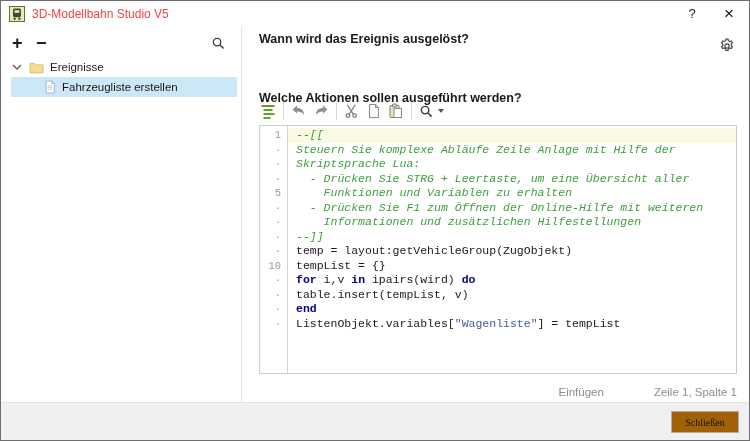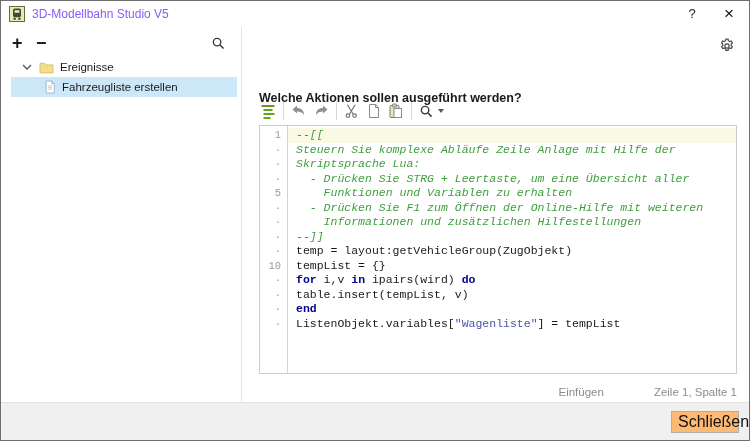--- a/index.html
+++ b/index.html
@@ -2,36 +2,36 @@
 <html><head>
 <meta charset="utf-8">
 <style>
   html,body{margin:0;padding:0;background:#c8c8c8;}
   .window{position:relative;width:750px;height:441px;box-sizing:border-box;border:1px solid #6e6e6e;
           background:#fff;font-family:"Liberation Sans",sans-serif;overflow:hidden;}
 
   
   .titlebar{position:absolute;left:0;top:0;right:0;height:26px;background:#fff;}
   .app-icon{position:absolute;left:8px;top:5px;width:16px;height:16px;}
-  .title-text{position:absolute;left:31px;top:6px;font-size:12px;color:#8b5cf6;}
+  .title-text{position:absolute;left:31px;top:6px;font-size:12px;color:#ef4444;}
   .win-btn{position:absolute;top:2px;width:28px;height:22px;line-height:22px;text-align:center;
            background:none;border:none;padding:0;font-family:"Liberation Sans",sans-serif;cursor:default;}
   .help-btn{left:677px;font-size:13px;color:#222;}
   .close-btn{left:714px;font-size:17px;color:#111;}
 
   
   .sidebar{position:absolute;left:0;top:26px;width:240px;bottom:38px;background:#fff;border-right:1px solid #e2e2e2;}
   .tree-btn{position:absolute;top:6px;background:none;border:none;padding:0;font-size:18px;font-weight:bold;color:#1a1a1a;
             font-family:"Liberation Sans",sans-serif;line-height:20px;}
   .add-btn{left:11px;}
   .remove-btn{left:35px;}
   .sb-search{position:absolute;right:15px;top:9px;width:15px;height:15px;background:none;border:none;padding:0;}
   .tree{position:absolute;left:0;top:30px;right:4px;}
   .tree-row{display:flex;align-items:center;height:20px;font-size:11.5px;color:#1a1a1a;}
-  .tree-row.folder-row{padding-left:21px;text-align:right;}
+  .tree-row.folder-row{padding-left:11px;text-align:right;}
   .tree-row.selected{background:#cbe7f8;padding-left:33px;margin-left:10px;}
   .tree-row .gap{width:6px;flex:none;}
   .chev{width:10px;height:6px;flex:none;margin-right:7px;}
 
   
   .rightpanel{position:absolute;left:241px;top:26px;right:0;bottom:38px;background:#fff;}
   .h1a{position:absolute;left:17px;top:5px;font-size:12.5px;font-weight:bold;color:#1a1a1a;}
   .desc{position:absolute;left:17px;top:23px;font-size:11.5px;color:#333;}
   .desc a{color:#1a70b8;text-decoration:underline;cursor:pointer;}
   .gear-btn{position:absolute;right:14px;top:11px;width:16px;height:16px;background:none;border:none;padding:0;}
@@ -56,22 +56,22 @@
   .tok-keyword{color:#00008b;font-weight:bold;}
   .tok-string{color:#4a56a6;}
   .tok-plain{color:#1a1a1a;}
 
   .statusline{position:absolute;left:17px;top:359px;width:478px;display:flex;justify-content:flex-end;
               font-size:11.5px;color:#8c8c8c;}
   .status-mode{margin-right:50px;}
 
   
   .footer{position:absolute;left:0;right:0;bottom:0;height:38px;background:#f0f0f0;border-top:1px solid #e3e3e3;box-sizing:border-box;}
-  .close-dialog-btn{position:absolute;right:10px;top:8px;width:68px;height:22px;background:#fdba74;
-                    border:1px solid #adadad;font-size:16px;color:#111;font-family:Liberation Sans, sans-serif;}
+  .close-dialog-btn{position:absolute;right:10px;top:8px;width:68px;height:22px;background:#a16207;
+                    border:1px solid #adadad;font-size:10px;color:#111;font-family:Liberation Serif, serif;}
 </style>
 </head>
 <body>
 
 <div class="window">
 
   <div class="titlebar">
     <svg class="app-icon" viewBox="0 0 16 16">
       <rect x="0.5" y="0.5" width="15" height="15" fill="#e4ecae" stroke="#6a6a40"></rect>
       <rect x="4" y="2.6" width="8" height="8.6" rx="1.6" fill="#3c4a3c"></rect>
@@ -110,20 +110,21 @@
           <path d="M9 1 V4 H12" fill="none" stroke="#9ab0c8"></path>
           <path d="M4.5 6.5h5 M4.5 8.5h5 M4.5 10.5h5" stroke="#bcc8d4" stroke-width="1"></path>
         </svg>
         <span class="gap"></span>
         <span>Fahrzeugliste erstellen</span>
       </div>
     </div>
   </div>
 
   <div class="rightpanel">
+    <div class="h1a">Wann wird das Ereignis ausgelöst?</div>
     <button class="gear-btn">
       <svg viewBox="0 0 16 16" width="16" height="16">
         <path d="M6.9 1.2h2.2l.3 1.6a5.4 5.4 0 0 1 1.4.8l1.5-.6 1.1 1.9-1.2 1.1a5.4 5.4 0 0 1 0 1.6l1.2 1.1-1.1 1.9-1.5-.6a5.4 5.4 0 0 1-1.4.8l-.3 1.6H6.9l-.3-1.6a5.4 5.4 0 0 1-1.4-.8l-1.5.6-1.1-1.9 1.2-1.1a5.4 5.4 0 0 1 0-1.6L2.6 4.9l1.1-1.9 1.5.6a5.4 5.4 0 0 1 1.4-.8z" fill="none" stroke="#4a4a4a" stroke-width="1.2"></path>
         <circle cx="8" cy="8" r="2.1" fill="none" stroke="#4a4a4a" stroke-width="1.2"></circle>
       </svg>
     </button>
 
     <div class="h1b">Welche Aktionen sollen ausgeführt werden?</div>
 
     <div class="etoolbar">

